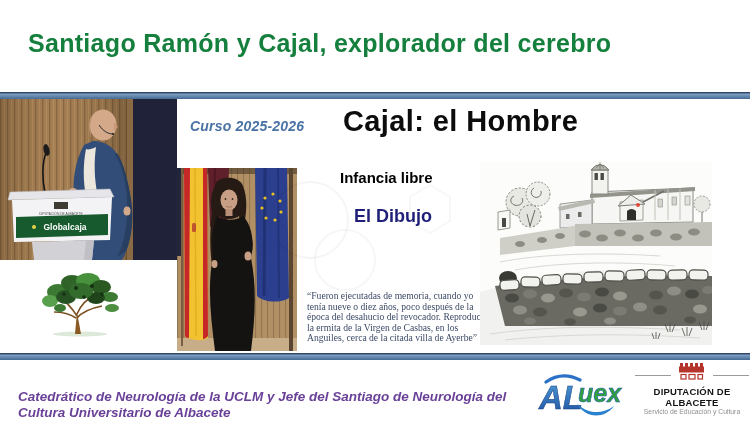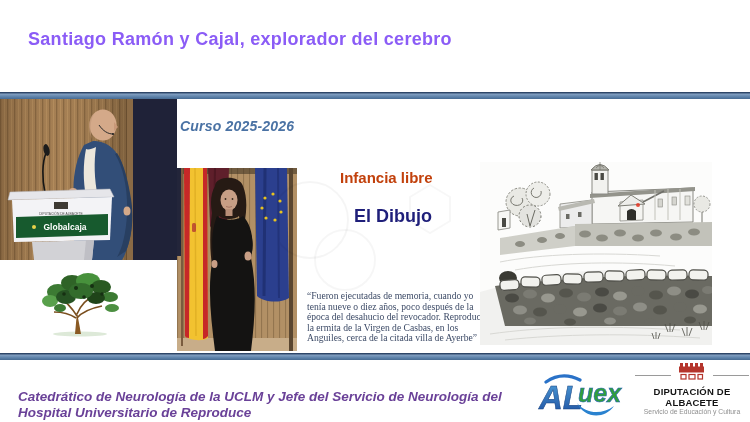--- a/index.html
+++ b/index.html
@@ -1,36 +1,36 @@
 <!DOCTYPE html>
 <html><head>
 <meta charset="utf-8">
 <style>
   html,body{margin:0;padding:0;background:#ffffff;}
   .stage{position:relative;width:750px;height:422px;background:#ffffff;overflow:hidden;
          font-family:"Liberation Sans",sans-serif;}
   
-  .main-title{position:absolute;left:28px;top:29px;font-size:18px;font-weight:600;
-              color:#8b5cf6;letter-spacing:.3px;}
+  .main-title{position:absolute;left:28px;top:29px;font-size:25px;font-weight:600;
+              color:#15803d;letter-spacing:.3px;}
   .bar{position:absolute;left:0;width:750px;height:7px;
        background:linear-gradient(180deg,#2e4668 0 14%,#83a0c2 28%,#5b80a8 70%,#486b92 100%);}
   .top-bar{top:92px;}
   .footer-bar{top:353px;}
   
   .photo-man{position:absolute;left:0;top:99px;width:177px;height:161px;}
   .photo-woman{position:absolute;left:177px;top:168px;width:120px;height:183px;}
   .tree{position:absolute;left:36px;top:270px;width:86px;height:68px;}
   .sketch{position:absolute;left:480px;top:162px;width:232px;height:183px;}
   .watermark{position:absolute;left:280px;top:165px;width:210px;height:130px;pointer-events:none;}
   
-  .curso{position:absolute;left:180px;top:118px;font-size:14px;font-weight:bold;
+  .curso{position:absolute;left:190px;top:118px;font-size:14px;font-weight:bold;
          font-style:italic;color:#4a72a4;letter-spacing:.2px;}
   .slide-title{position:absolute;left:343px;top:105px;font-size:29px;font-weight:bold;
                color:#0c0c0c;letter-spacing:.4px;}
-  .section-red{position:absolute;left:340px;top:169px;font-size:15px;font-weight:bold;color:#c2410c;}
+  .section-red{position:absolute;left:340px;top:169px;font-size:15px;font-weight:bold;color:#000000;}
   .section-blue{position:absolute;left:354px;top:206px;font-size:18px;font-weight:bold;color:#1f1f7a;}
   .quote{position:absolute;left:307px;top:291px;width:182px;font-family:"Liberation Serif",serif;
          font-size:9.6px;line-height:10.6px;color:#3c4a66;}
   
   .speaker-name{position:absolute;left:18px;top:360px;font-size:24px;font-weight:bold;color:#46688d;}
   .speaker-role{position:absolute;left:18px;font-size:13.5px;font-weight:bold;font-style:italic;color:#6a4198;}
   .role-l1{top:389px;} .role-l2{top:405px;}
   .logo-aluex{position:absolute;left:536px;top:370px;width:100px;height:46px;}
   .logo-dipu{position:absolute;left:633px;top:363px;width:118px;text-align:center;}
   .dipu-line{position:absolute;top:12px;width:36px;height:1px;background:#9a9a9a;}
@@ -169,20 +169,21 @@
     </g>
   </svg>
 
   <svg class="watermark" viewBox="0 0 210 130">
     <circle cx="30" cy="55" r="38" fill="none" stroke="#000" stroke-opacity=".04" stroke-width="2"></circle>
     <circle cx="65" cy="95" r="30" fill="none" stroke="#000" stroke-opacity=".035" stroke-width="2"></circle>
     <path d="M150,20 l20,12 0,24 -20,12 -20,-12 0,-24 Z" fill="none" stroke="#000" stroke-opacity=".03" stroke-width="2"></path>
   </svg>
 
   <div class="curso">Curso 2025-2026</div>
+  <div class="slide-title">Cajal: el Hombre</div>
   <div class="section-red">Infancia libre</div>
   <div class="section-blue">El Dibujo</div>
   <div class="quote">“Fueron ejecutadas de memoria, cuando yo tenía nueve o diez años, poco después de la época del desahucio del revocador. Reproduce la ermita de la Virgen de Casbas, en los Anguiles, cerca de la citada villa de Ayerbe”</div>
 
   <svg class="sketch" viewBox="0 0 232 183">
     <rect width="232" height="183" fill="#fcfcfb"></rect>
     <path d="M0,130 C40,118 90,108 130,108 C175,108 210,112 232,118 L232,183 L0,183 Z" fill="#f1f1ef"></path>
     <g stroke="#d8d8d4" stroke-width="1" fill="none">
       <path d="M20,100 C60,92 120,90 180,94"></path>
       <path d="M35,108 C80,100 140,99 195,104"></path>
@@ -291,22 +292,22 @@
     </g>
     <g stroke="#4e4e46" stroke-width=".8" fill="none">
       <path d="M188,170 l-3,-8 M190,170 l0,-9 M192,170 l3,-8"></path>
       <path d="M205,174 l-3,-8 M207,174 l0,-9 M209,174 l3,-8"></path>
       <path d="M222,168 l-3,-8 M224,168 l0,-9 M226,168 l3,-8"></path>
       <path d="M174,177 l-2,-6 M176,177 l0,-7 M178,177 l2,-6"></path>
     </g>
   </svg>
 
   <div class="bar footer-bar"></div>
-  <div class="speaker-role role-l1">Catedrático de Neurología de la UCLM y Jefe del Servicio de Neurología del</div>
-  <div class="speaker-role role-l2">Hospital Universitario de Reproduce</div>
+  <div class="speaker-role role-l1">Catedrático de Neurología de la UCLM y Jefe del Santiago de Neurología del</div>
+  <div class="speaker-role role-l2">Cultura Universitario de Albacete</div>
 
   <svg class="logo-aluex" viewBox="0 0 100 46">
     <defs>
       <linearGradient id="gradAL" x1="0" y1="0" x2="0" y2="1">
         <stop offset="0" stop-color="#4f9fd9"></stop>
           <stop offset="1" stop-color="#1e4fa0"></stop>
       </linearGradient>
     </defs>
     <path d="M10,12 Q26,1 44,10" stroke="#2a72c8" stroke-width="3.2" fill="none" stroke-linecap="round"></path>
     <text x="3" y="39" font-size="33" font-weight="bold" font-style="italic" fill="url(#gradAL)" stroke="#16407e" stroke-width=".5">AL</text>

